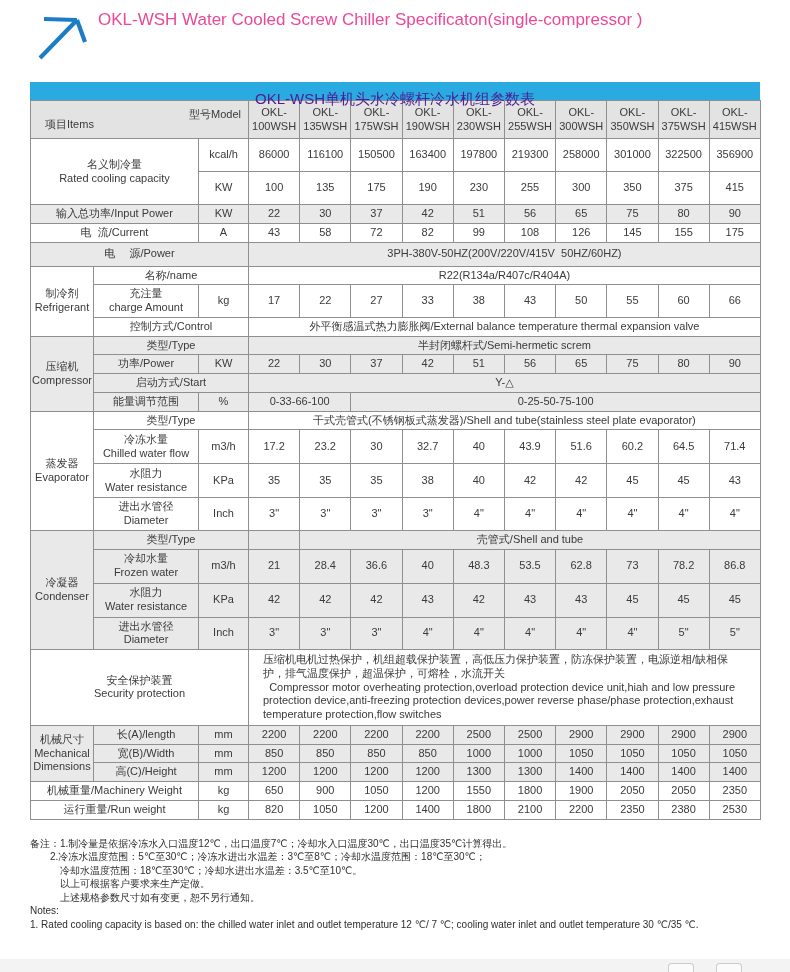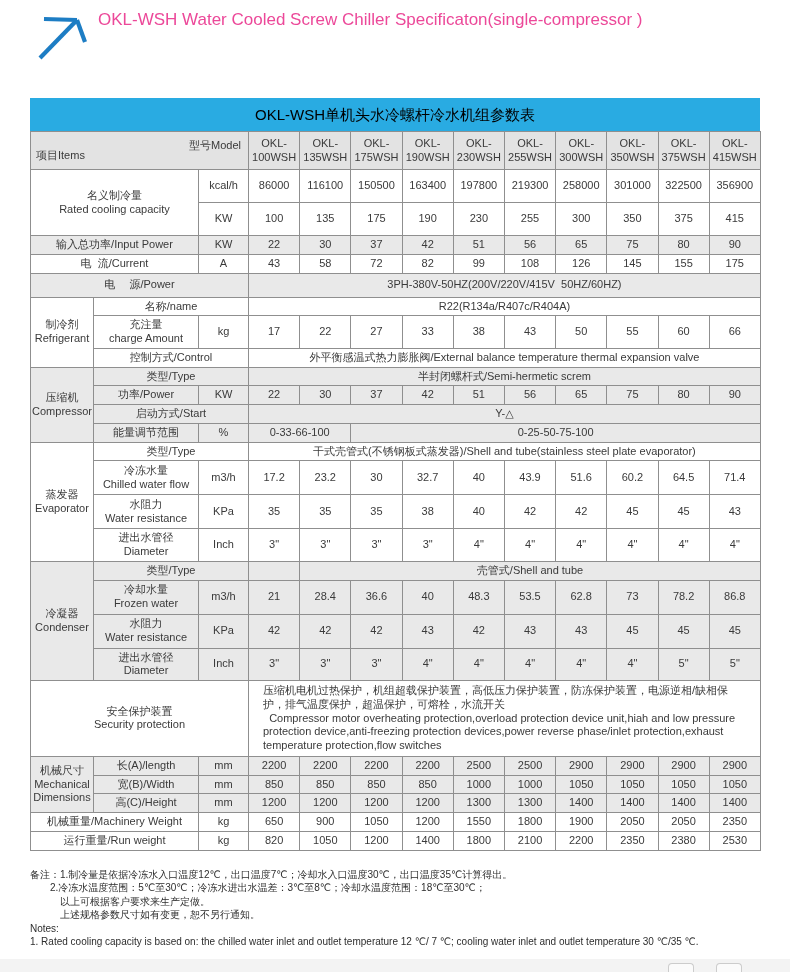--- a/index.html
+++ b/index.html
@@ -8,33 +8,33 @@
   }
   html,body{margin:0;padding:0;}
   body{width:790px;height:972px;background:#ffffff;position:relative;overflow:hidden;
        font-family:"Liberation Sans","DejaVu Sans",sans-serif;color:var(--text);}
   .content{margin:0 30px;}
   .pagehead{position:relative;height:82px;}
   .logo{position:absolute;left:0;top:8px;width:58px;height:54px;color:var(--arrow-blue);}
   .titles{margin-left:68px;padding-top:7px;}
   .title-zh{font-size:24px;font-weight:bold;color:#0d0d0d;margin:0;letter-spacing:0.5px;line-height:1.2;}
   .title-en{font-size:17px;font-weight:normal;color:#ec4899;margin:3px 0 0 0;line-height:1.2;}
-  .banner{height:33px;line-height:33px;background:var(--banner-blue);color:#000000;
-          text-align:center;font-size:15px;margin-top:16px;}
+  .banner{height:18px;line-height:33px;background:var(--banner-blue);color:#4c1d95;
+          text-align:center;font-size:15px;}
   table{border-collapse:collapse;table-layout:fixed;width:730px;font-size:11px;color:var(--text);}
   td{border:1px solid var(--border);text-align:center;vertical-align:middle;
      padding:2px 1px;line-height:1.25;overflow:hidden;background:#ffffff;}
   tr.g td{background:var(--row-gray);}
   tr.hd td{background:var(--header-gray);}
   td.sec{text-align:left;padding:3px 14px;}
   td.pre,div.pre{white-space:pre-wrap;}
   td.sec div{white-space:pre-wrap;}
   td.corner{position:relative;
     background-image:linear-gradient(to bottom right,transparent 49.4%,var(--border) 49.4%,var(--border) 50.8%,transparent 50.8%);}
-  td.corner .ci{position:absolute;left:5px;top:17px;}
+  td.corner .ci{position:absolute;left:14px;top:17px;}
   td.corner .cm{position:absolute;right:7px;top:7px;}
   .notes{margin-top:17px;font-size:10px;line-height:13.5px;color:#2e2e2e;width:745px;}
   .notes div{white-space:pre-wrap;}
   .bottom-strip{position:absolute;left:0;bottom:0;width:790px;height:13px;background:#f3f3f3;}
   .ghost-tab{position:absolute;bottom:0;width:24px;height:8px;border:1px solid #cccccc;border-bottom:none;
              border-radius:4px 4px 0 0;background:#fbfbfb;}
   .ghost-tab.t1{right:96px;} .ghost-tab.t2{right:48px;}
 </style>
 </head>
 <body>
@@ -359,21 +359,21 @@
           <td>5"</td>
           <td>5"</td>
         </tr>
         <tr style="height: 72px;">
           <td colspan="3">
             <div>安全保护装置</div>
             <div>Security protection</div>
           </td>
           <td colspan="10" class="sec">
             <div>压缩机电机过热保护，机组超载保护装置，高低压力保护装置，防冻保护装置，电源逆相/缺相保护，排气温度保护，超温保护，可熔栓，水流开关</div>
-            <div>  Compressor motor overheating protection,overload protection device unit,hiah and low pressure protection device,anti-freezing protection devices,power reverse phase/inlet protection,exhaust temperature protection,flow switches</div>
+            <div>  Compressor motor overheating protection,overload protection device unit,hiah and low pressure protection device,anti-freezing protection devices,power reverse phase/phase protection,exhaust temperature protection,flow switches</div>
           </td>
         </tr>
         <tr class="g">
           <td rowspan="3">
             <div>机械尺寸</div>
             <div>Mechanical</div>
             <div>Dimensions</div>
           </td>
           <td>长(A)/length</td>
           <td>mm</td>
@@ -443,20 +443,21 @@
           <td>2350</td>
           <td>2380</td>
           <td>2530</td>
         </tr>
       </tbody>
   </table>
 
   <div class="notes">
       <div>备注：1.制冷量是依据冷冻水入口温度12℃，出口温度7℃；冷却水入口温度30℃，出口温度35℃计算得出。</div>
       <div>　　2.冷冻水温度范围：5℃至30℃；冷冻水进出水温差：3℃至8℃；冷却水温度范围：18℃至30℃；</div>
+      <div>　　　冷却水温度范围：18℃至30℃；冷却水进出水温差：3.5℃至10℃。</div>
       <div>　　　以上可根据客户要求来生产定做。</div>
       <div>　　　上述规格参数尺寸如有变更，恕不另行通知。</div>
       <div>Notes:</div>
       <div>1. Rated cooling capacity is based on: the chilled water inlet and outlet temperature 12 ℃/ 7 ℃; cooling water inlet and outlet temperature 30 ℃/35 ℃.</div>
     </div>
 
 </div>
 
 <div class="bottom-strip">
   <div class="ghost-tab t1"></div>

